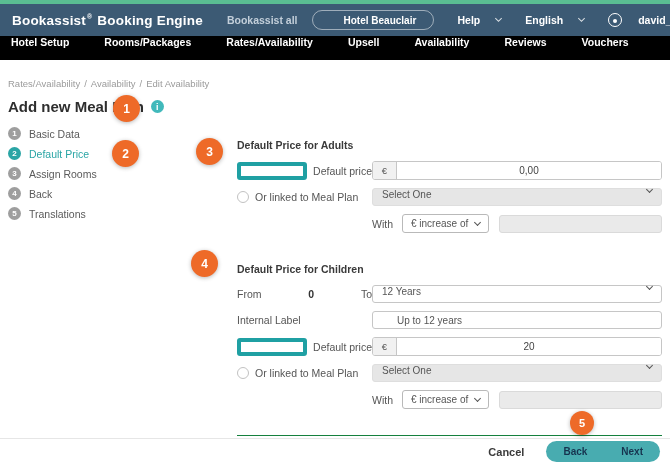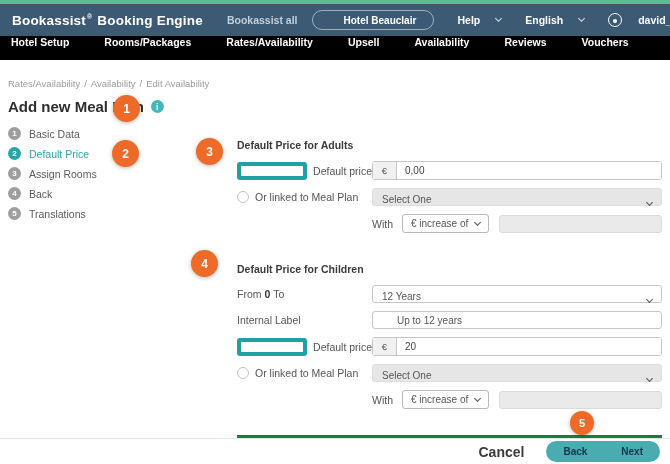--- a/index.html
+++ b/index.html
@@ -37,44 +37,44 @@
 
   .columns { display:flex; margin-top:10px; }
   .sidebar { width:229px; flex:0 0 229px; padding-top:2px; }
   .step { display:flex; align-items:center; gap:8px; margin-bottom:7px; height:13px; cursor:pointer; }
   .step-num { width:13px; height:13px; border-radius:50%; background:#9E9E9E; color:#fff; font-size:8px; font-weight:bold; display:flex; align-items:center; justify-content:center; }
   .step-label { font-size:10.5px; color:#5A5A5A; }
   .step.active .step-num { background:#2AA5A5; }
   .step.active .step-label { color:#2AA5A5; }
 
   
-  .form { flex:1; padding:14px 0 18px 0; border-bottom:5px solid #15803d; margin-right:0; }
+  .form { flex:1; padding:14px 0 18px 0; border-bottom:1px solid #15803d; margin-right:0; }
   .section-heading { font-size:10.5px; font-weight:bold; color:#3A3A3A; margin-bottom:10px; }
   .frow { display:flex; align-items:center; margin-bottom:8px; min-height:18px; }
   .label-col { width:135px; flex:0 0 135px; display:flex; align-items:center; gap:6px; font-size:10.5px; color:#555; }
   .ctrl-col { flex:1; display:flex; align-items:center; }
   .radio { width:12px; height:12px; border-radius:50%; border:1.5px solid #C2C2C2; background:#fff; flex:0 0 12px; cursor:pointer; }
   .radio.sel { border:4px solid #1FA0A3; }
   .price-group { display:flex; align-items:stretch; border:1px solid #C6C6C6; border-radius:3px; height:19px; background:#fff; overflow:hidden; flex:1; }
   .prefix { background:#F1F1F1; border-right:1px solid #C6C6C6; width:24px; display:flex; align-items:center; justify-content:center; font-size:9.5px; color:#555; }
-  .price-group input { border:none; outline:none; flex:1; padding:0 8px; font-size:10px; color:#444; font-family:"Liberation Sans", sans-serif; }
-  .sel { height:18px; border-radius:3px; display:flex; align-items:flex-end; justify-content:space-between; padding:0 9px; font-size:10px; color:#555; cursor:pointer; flex:1; }
+  .price-group input { border:none; outline:none; flex:1; padding:0 8px; font-size:10px; color:#444; font-family:"Liberation Sans", sans-serif;text-align:center; }
+  .sel { height:18px; border-radius:3px; display:flex; align-items:flex-start; justify-content:space-between; padding:0 9px; font-size:10px; color:#555; cursor:pointer; flex:1; }
   .sel-gray { background:#E6E6E6; border:1px solid #DEDEDE; }
   .sel-white { background:#fff; border:1px solid #C6C6C6; }
   .chev-d { width:5px; height:5px; border-right:1.5px solid #555; border-bottom:1.5px solid #555; transform:rotate(45deg); margin-top:-2px; }
   .inp { height:18px; border:1px solid #C6C6C6; border-radius:3px; background:#fff; padding:0 24px; font-size:10px; color:#555; width:100%; outline:none; font-family:"Liberation Sans", sans-serif; }
   .inp-dis { height:18px; border:1px solid #DADADA; border-radius:3px; background:#EAEAEA; flex:1; }
   .with-label { font-size:10.5px; color:#555; width:30px; flex:0 0 30px; }
   .mini-sel { height:19px; border:1px solid #B9B9B9; border-radius:3px; background:#fff; display:flex; align-items:center; gap:7px; padding:0 8px; font-size:10px; color:#555; cursor:pointer; margin-right:10px; flex:0 0 auto; }
   .section-gap { margin-top:30px; }
   .bold0 { font-weight:bold; color:#333; }
 
   
   .footer { position:absolute; left:0; right:0; bottom:0; height:26px; border-top:1px solid #E6E6E6; display:flex; align-items:center; justify-content:flex-end; padding-right:10px; background:#fff; }
-  .cancel { font-size:14px; font-weight:bold; color:#3A3A3A; margin-right:22px; background:none; border:none; cursor:pointer; font-family:"Liberation Sans", sans-serif; }
+  .cancel { font-size:11px; font-weight:bold; color:#3A3A3A; margin-right:22px; background:none; border:none; cursor:pointer; font-family:"Liberation Sans", sans-serif; }
   .pill { display:flex; align-items:flex-start; background:#48ACB0; border-radius:12px; height:21px; }
   .pill button { background:transparent; border:none; color:#16344F; font-weight:bold; font-size:10px; padding:0 17px; cursor:pointer; height:21px; font-family:"Liberation Sans", sans-serif; }
 
   
   .ann { position:absolute; width:27px; height:27px; border-radius:50%; background:#EE6A28; color:#fff; font-weight:bold; font-size:12px; display:flex; align-items:center; justify-content:center; box-shadow:0 1px 4px rgba(0,0,0,.28); z-index:5; }
   .ann1 { left:113px; top:95px; }
   .ann2 { left:112px; top:140px; }
   .ann3 { left:196px; top:138px; }
   .ann4 { left:191px; top:250px; }
   .ann5 { left:570px; top:411px; width:24px; height:24px; font-size:11px; }
@@ -201,21 +201,21 @@
               <span>€ increase of</span>
               <span class="chev-d"></span>
             </div>
             <div class="inp-dis"></div>
           </div>
         </div>
 
         <div class="section-heading section-gap">Default Price for Children</div>
 
         <div class="frow">
-          <div class="label-col" style="gap:3px;">
+          <div class="label-col" style="gap:3px;justify-content:space-between;">
             <span>From</span>
             <span class="bold0">0</span>
             <span>To</span>
           </div>
           <div class="ctrl-col">
             <div class="sel sel-white">
               <span>12 Years</span>
               <span class="chev-d"></span>
             </div>
           </div>

